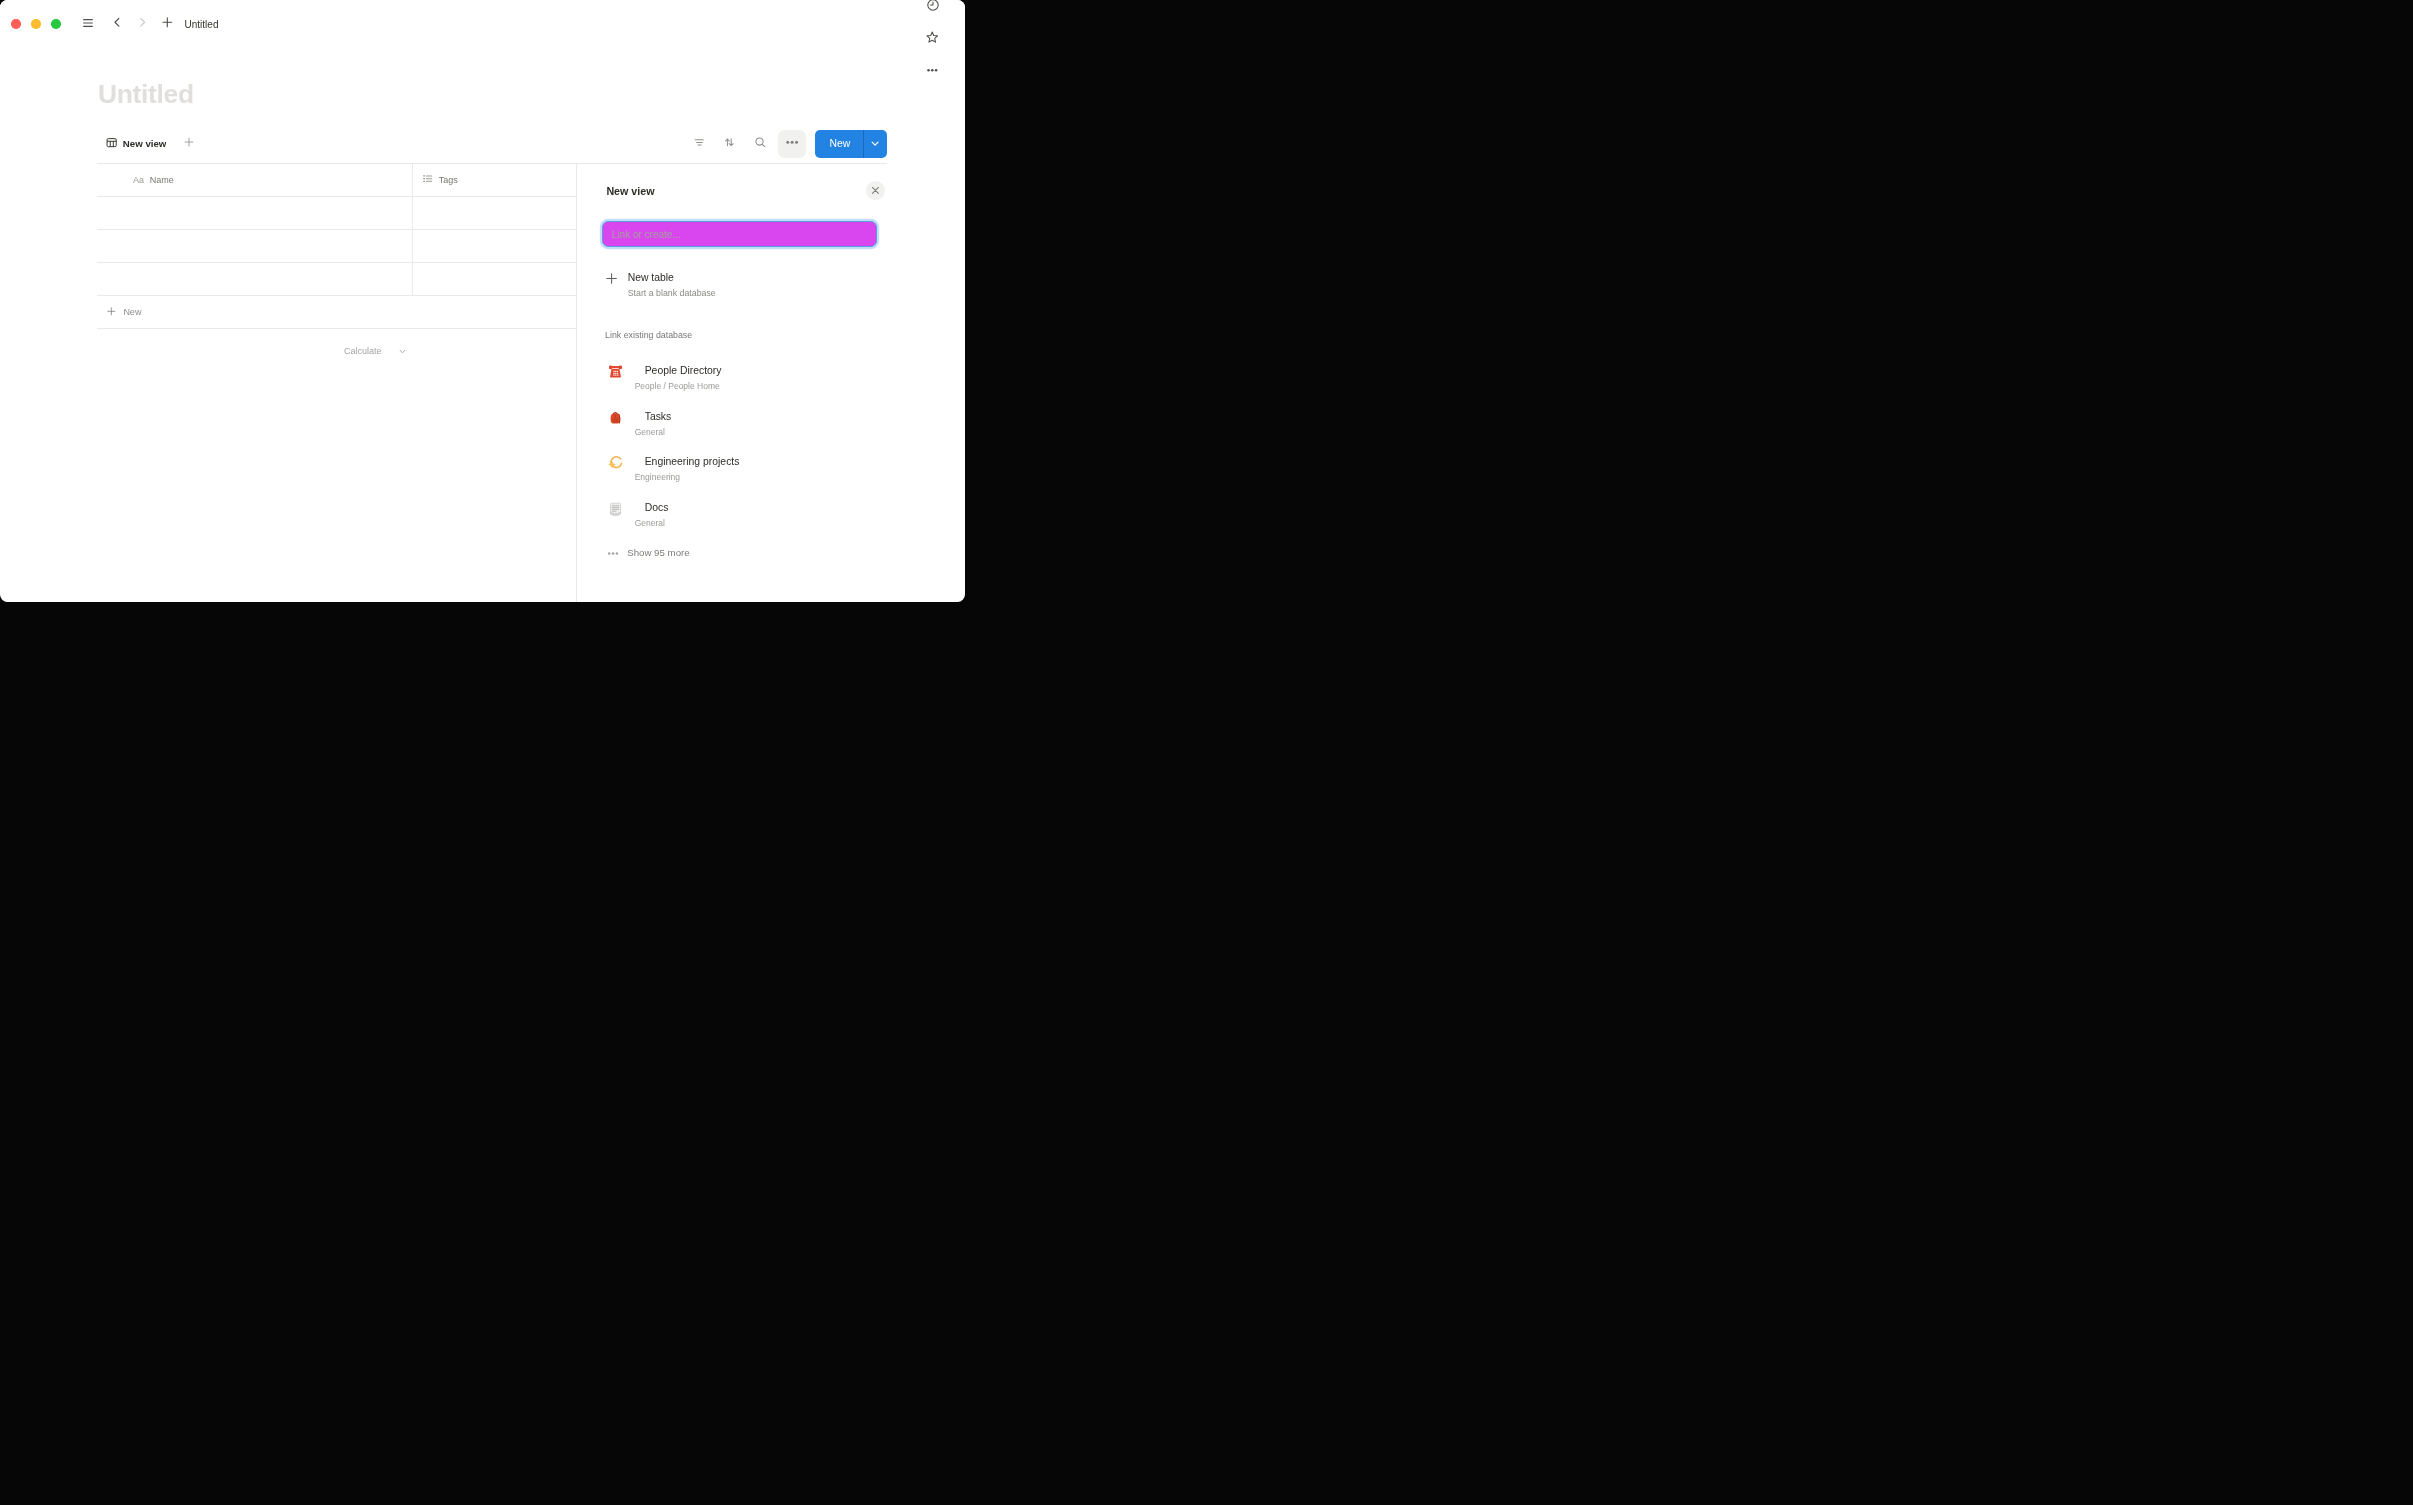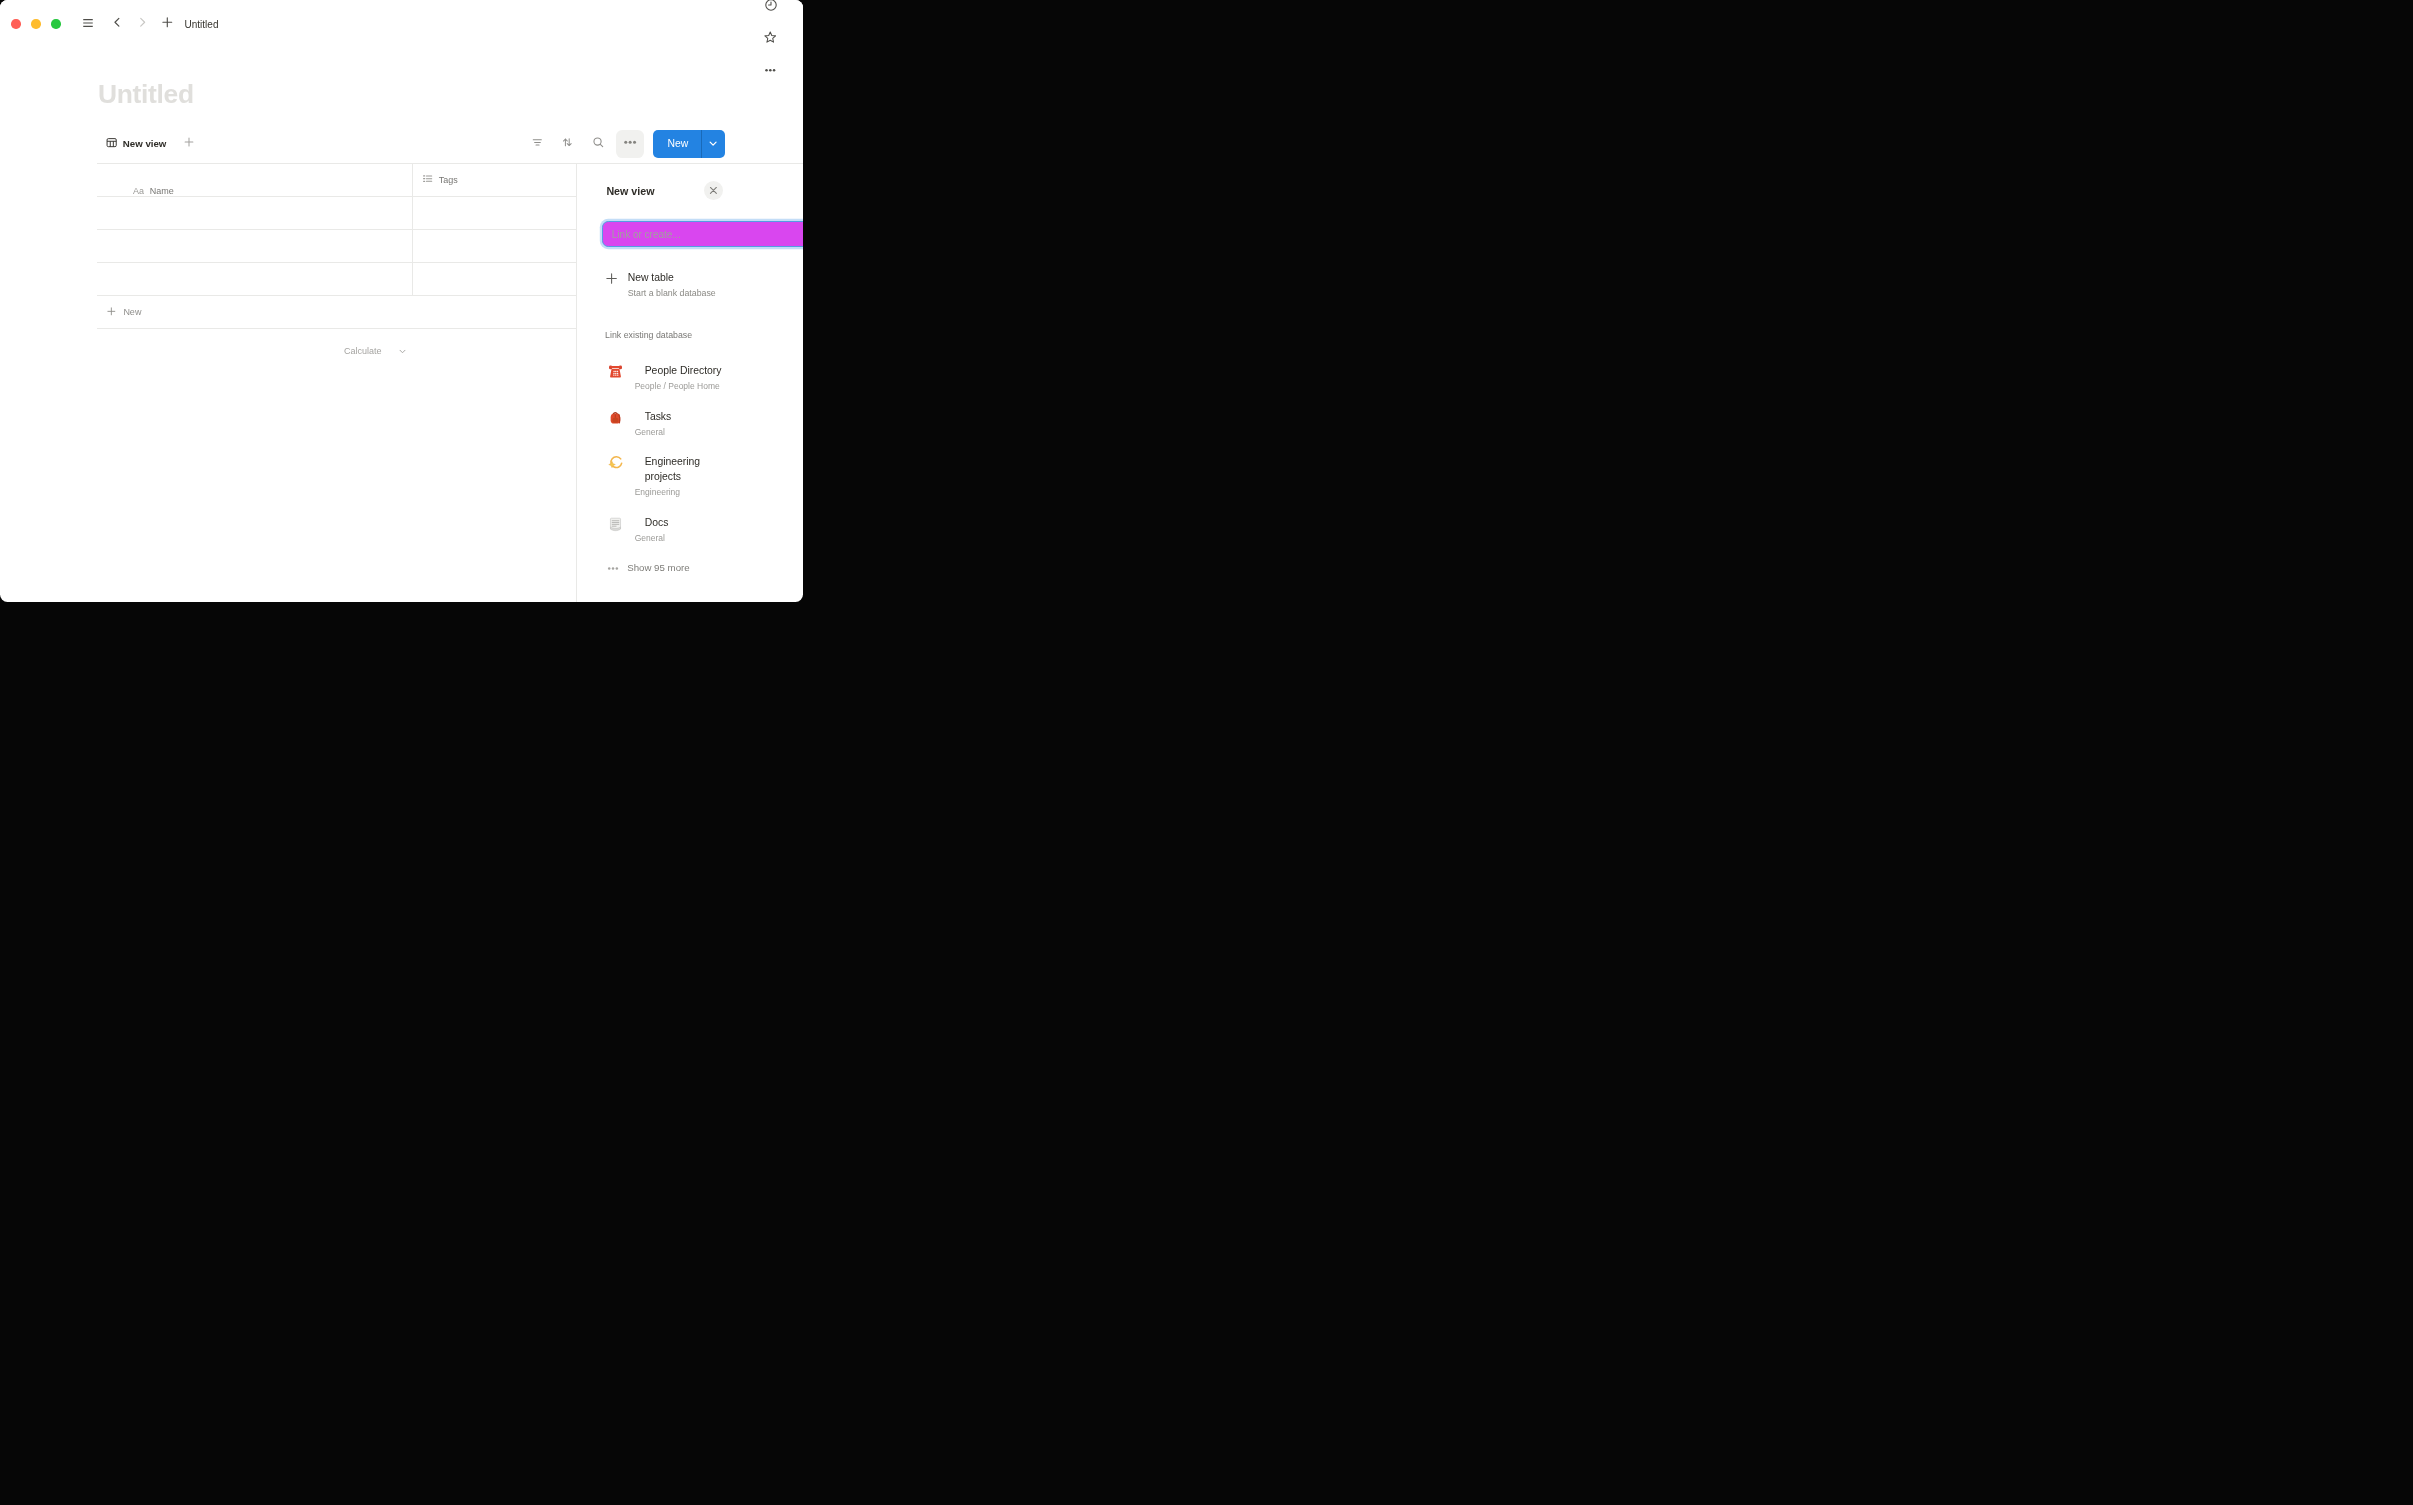--- a/index.html
+++ b/index.html
@@ -1,18 +1,18 @@
 <!DOCTYPE html>
 <html style="font-size:10px"><head>
 <meta charset="utf-8">
 <style>
   * { margin:0; padding:0; box-sizing:border-box; }
   html,body { width:965px; height:602px; background:#060606; font-family:"Liberation Sans","DejaVu Sans",sans-serif; }
   .window {
-    position:relative; width:803px; height:602px; background:#ffffff;
+    position:relative; width:965px; height:602px; background:#ffffff;
     border-radius:7.5px; overflow:hidden; color:#37352f;
   }
   
   .topbar { position:absolute; top:0; left:0; right:0; height:48px; display:flex; align-items:center; padding:0 14px 0 11.3px; background:#fff; }
   .traffic { display:flex; gap:10.7px; align-items:center; }
   .light { width:9.4px; height:9.4px; border-radius:50%; display:inline-block; cursor:pointer; }
   .light.red    { background:#ff5f57; }
   .light.yellow { background:#febc2e; }
   .light.green  { background:#28c840; }
   .tb-btn { border:none; background:none; display:grid; place-items:center; width:19px; height:19px; border-radius:3.8px; cursor:pointer; color:#4f4e4a; }
@@ -36,21 +36,21 @@
   .vb-icon-btn { border:none; background:none; width:21.4px; height:21.4px; display:grid; place-items:center; color:#8f8e8b; border-radius:3.8px; cursor:pointer; margin-left:8.8px; }
   .more-pill { border:none; background:#f1f1ef; width:28px; height:28px; border-radius:6.3px; display:grid; place-items:center; margin-left:7.5px; cursor:pointer; }
   .new-split { display:flex; align-items:stretch; height:28px; margin-left:8.8px; border-radius:5px; overflow:hidden; background:#2383e2; cursor:pointer; }
   .new-split .ns-label { display:flex; align-items:center; padding:0 13.2px 0 14.5px; color:#fff; font-size:10.4px; font-weight:500; }
   .new-split .ns-divider { width:0.6px; background:rgba(9,60,110,0.35); }
   .new-split .ns-chevron { width:23px; display:grid; place-items:center; color:#fff; }
   
   .content-top-line { position:absolute; left:97px; top:163px; width:790px; height:0.6px; background:#e9e9e7; }
   .db-table { position:absolute; left:97px; top:164px; width:479px; }
   .trow { display:flex; border-bottom:0.6px solid #e9e9e7; height:33px; }
-  .cell1 { width:316px; border-right:0.6px solid #e9e9e7; display:flex; align-items:flex-end; padding-left:36px; cursor:pointer; }
+  .cell1 { width:316px; border-right:0.6px solid #e9e9e7; display:flex; align-items:center; padding-left:36px; cursor:pointer; }
   .cell2 { flex:1; display:flex; align-items:center; padding-left:8.8px; cursor:pointer; }
   .head .cell1, .head .cell2 { color:#787774; font-size:9px; gap:5.7px; }
   .aa-glyph { font-size:9px; color:#9b9a97; font-weight:500; }
   .new-row { display:flex; align-items:center; gap:6.3px; height:33px; border-bottom:0.6px solid #e9e9e7; padding-left:9.4px; color:#8f8e8b; font-size:9px; cursor:pointer; }
   .calc-row { width:316px; height:44px; display:flex; align-items:center; justify-content:flex-end; gap:17px; padding-right:7.5px; color:#a5a4a1; font-size:9px; cursor:pointer; }
   
   .panel { position:absolute; left:576px; top:164px; right:78px; bottom:0; background:#fff; border-left:0.6px solid #e9e9e7; padding-left:25px; }
   .panel-header { margin-top:17px; height:19px; display:flex; align-items:center; justify-content:space-between; padding-left:4.4px; margin-right:1.9px; }
   .panel-title { font-size:10.7px; font-weight:700; color:#2f2d28; }
   .close-btn { width:19px; height:19px; border:none; border-radius:50%; background:#f1f1ef; display:grid; place-items:center; color:#7d7c78; cursor:pointer; }

